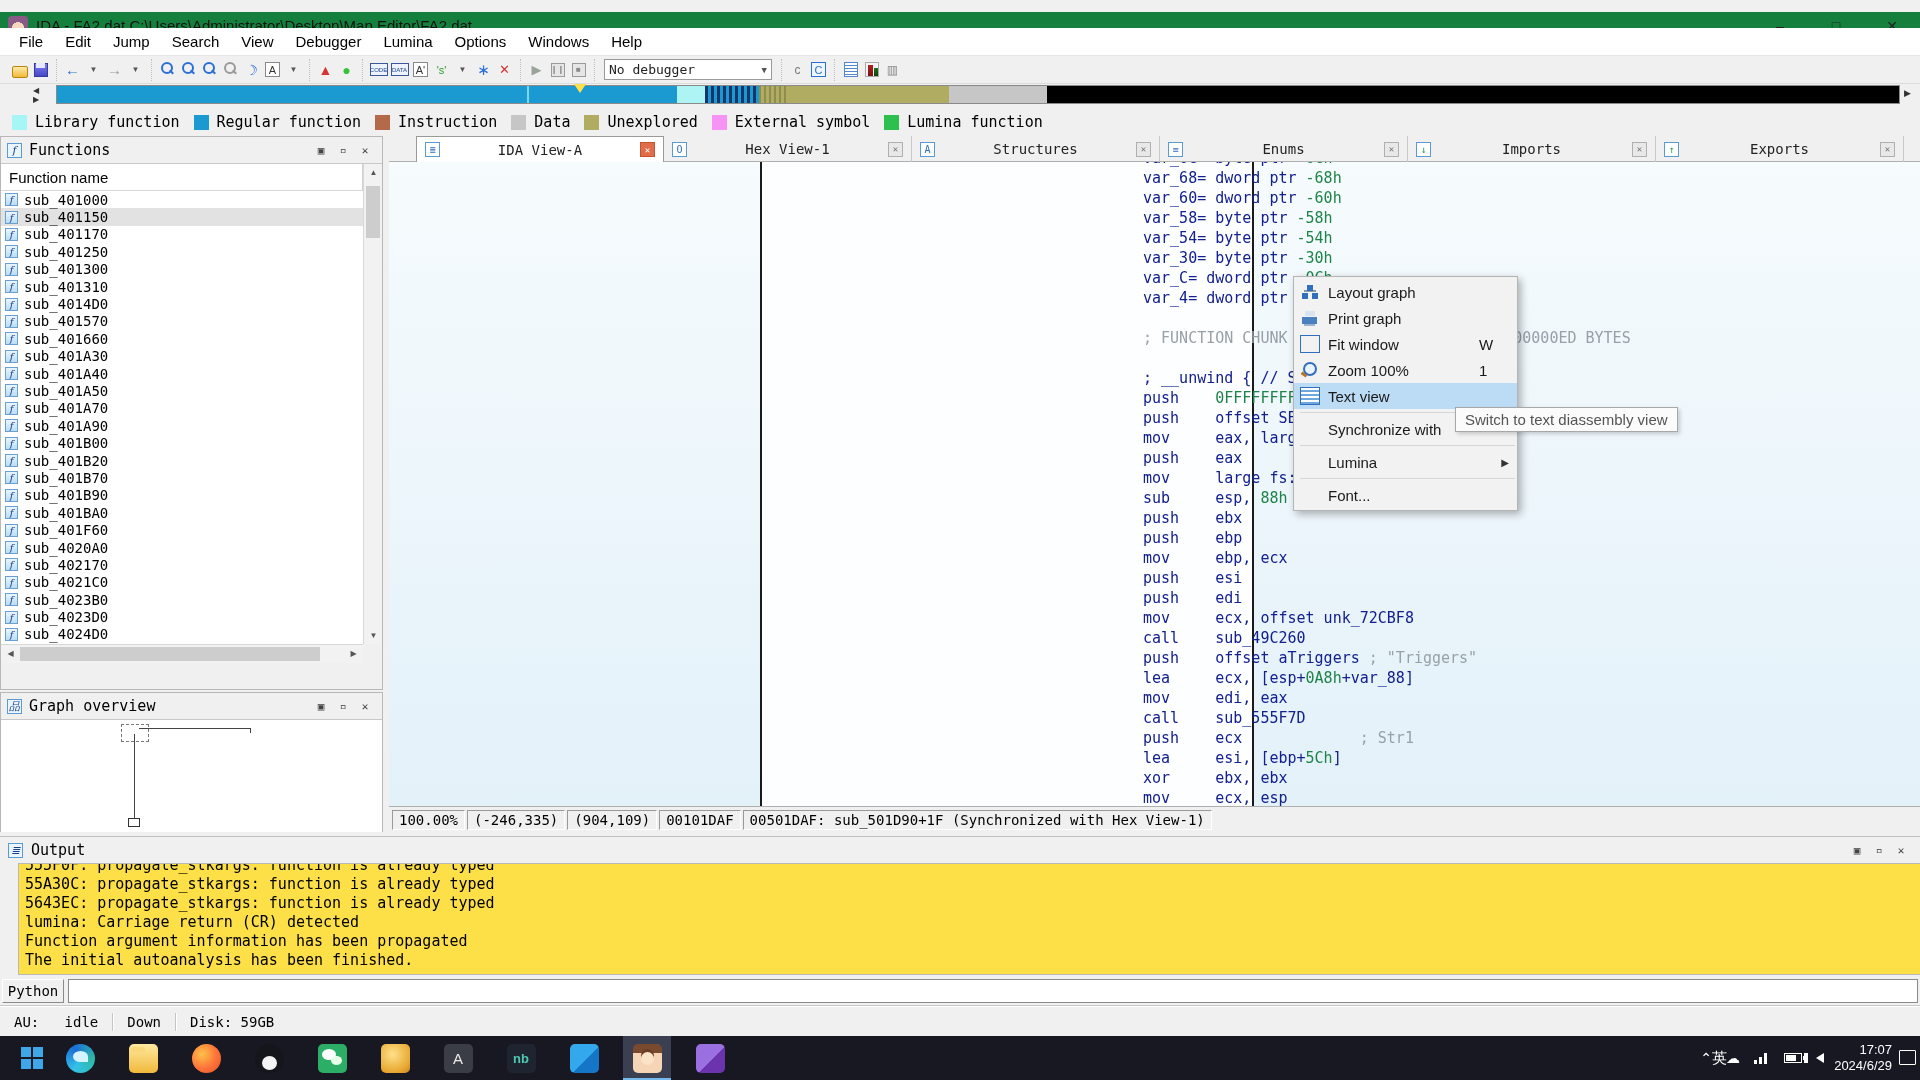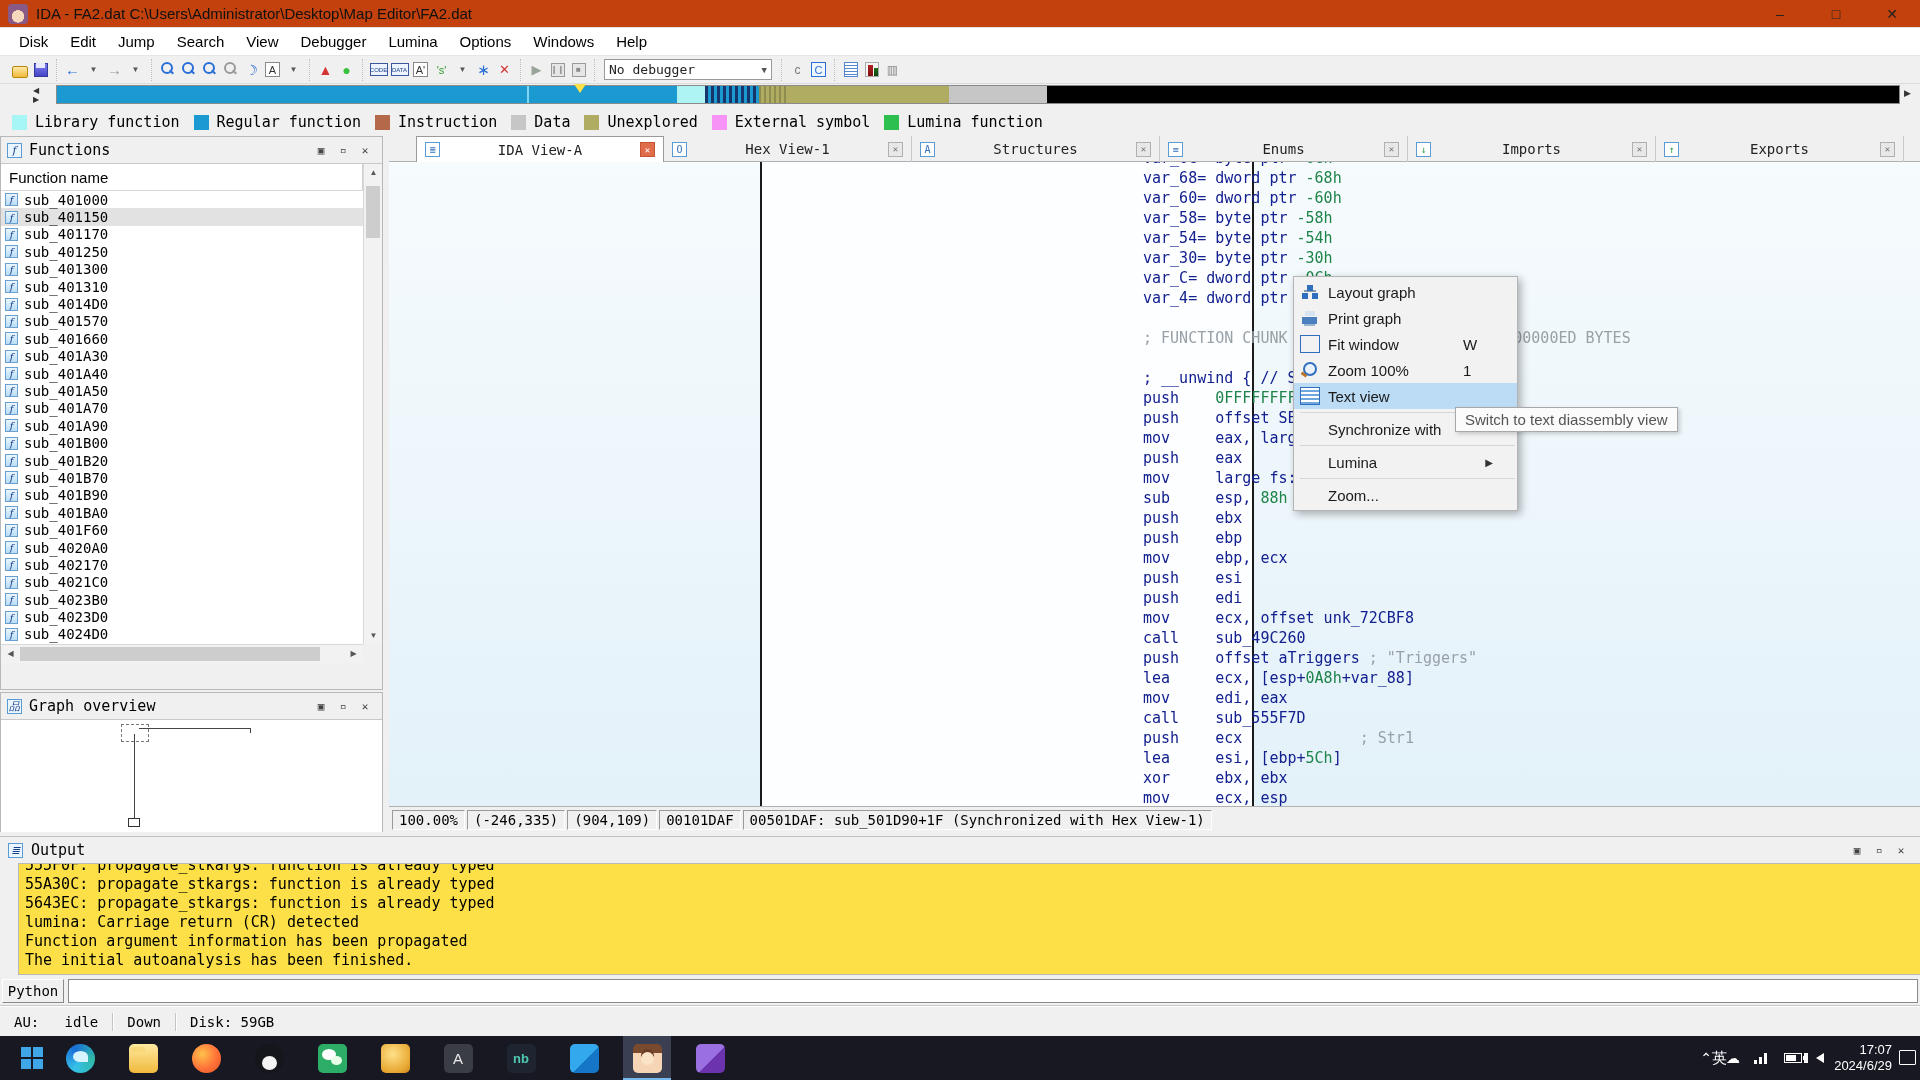--- a/index.html
+++ b/index.html
@@ -2,21 +2,21 @@
 <html><head>
 <meta charset="utf-8">
 <style>
   * { margin:0; padding:0; box-sizing:border-box; }
   html,body { width:1920px; height:1080px; overflow:hidden; background:#f0f0f0;
               font-family:"Liberation Sans", sans-serif; }
   .abs { position:absolute; }
   #stage { position:relative; width:1920px; height:1080px; background:#f0f0f0; }
 
   
-  #titlebar { left:0; top:0; width:1920px; height:28px; background:#c2410c; border-bottom:1px solid #e2e2e2; }
+  #titlebar { left:0; top:12px; width:1920px; height:28px; background:#15803d; border-bottom:1px solid #e2e2e2; }
   #app-icon { left:8px; top:4px; width:20px; height:20px; border-radius:4px;
               background:radial-gradient(circle at 50% 62%, #f6d9bd 0 38%, #8a5a86 40% 100%); }
   #title-text { left:36px; top:5px; font-size:15px; color:#111; white-space:pre; }
   .wbtn { top:0; width:56px; height:28px; text-align:center; line-height:28px; font-size:14px; color:#222; }
 
   
   #menubar { left:0; top:28px; width:1920px; height:28px; background:#ffffff; display:flex; align-items:center; padding-left:8px; border-bottom:1px solid #e6e6e6;}
   .menu-item { padding:4px 11px; font-size:15px; color:#000; }
 
   
@@ -93,21 +93,21 @@
   #node-box { position:absolute; left:371px; top:0px; width:494px; height:644px; background:#fdfeff; border-left:2px solid #1a1a1a; border-right:2px solid #1a1a1a; }
   #code { position:absolute; left:381px; top:-14px; font-family:"DejaVu Sans Mono",monospace; font-size:15px; line-height:20px; white-space:pre; }
   .cl { height:20px; }
   .cn { color:#13208f; } .cg { color:#1e8449; } .cc { color:#98a0a8; }
 
   #view-statusline { left:389px; top:806px; width:1531px; height:26px; background:#f0f0f0; border-top:1px solid #b0b0b0; display:flex; align-items:center; padding-left:3px; }
   .st-seg { border:1px solid; border-color:#9a9a9a #ffffff #ffffff #9a9a9a; background:#f0f0f0; padding:1px 6px; margin-right:2px; font-family:"DejaVu Sans Mono",monospace; font-size:14px; color:#000; white-space:pre; }
 
   
   #ctxmenu { left:1293px; top:276px; width:225px; background:#f2f2f2; border:1px solid #b4b4b4; box-shadow:3px 3px 8px rgba(0,0,0,.3); padding:2px 0; }
-  .mi { height:26px; display:flex; align-items:center; padding:0 24px 0 6px; font-size:15px; color:#1a1a1a; }
+  .mi { height:26px; display:flex; align-items:center; padding:0 8px 0 6px; font-size:15px; color:#1a1a1a; }
   .mi.sel { background:#bcdcf5; }
   .mi .micon { width:20px; height:18px; margin-right:8px; flex:0 0 20px; background-repeat:no-repeat; }
   .mi .mlabel { flex:1; }
   .mi .mshort { width:30px; text-align:left; color:#1a1a1a; }
   .mi .msub { color:#333; font-size:10px; }
   .msep { height:1px; background:#d6d6d6; margin:3px 2px 3px 6px; }
   .mi-layout { background-image:linear-gradient(#2f6fbe,#2f6fbe),linear-gradient(#2f6fbe,#2f6fbe),linear-gradient(#2f6fbe,#2f6fbe),linear-gradient(#8899aa,#8899aa);
     background-position:7px 2px,2px 10px,12px 10px,4px 7px; background-size:6px 6px,6px 6px,6px 6px,12px 2px; }
   .mi-print { background-image:linear-gradient(#4a7fc0,#4a7fc0),linear-gradient(#d8e4f0,#d8e4f0),linear-gradient(#9ab4d0,#9ab4d0);
     background-position:2px 8px,5px 2px,4px 14px; background-size:15px 7px,10px 5px,11px 3px; }
@@ -184,21 +184,21 @@
 
   <div class="abs" id="titlebar">
     <div class="abs" id="app-icon"></div>
     <div class="abs" id="title-text">IDA - FA2.dat C:\Users\Administrator\Desktop\Map Editor\FA2.dat</div>
     <div class="abs wbtn" style="left:1752px">–</div>
     <div class="abs wbtn" style="left:1808px">□</div>
     <div class="abs wbtn" style="left:1864px">✕</div>
   </div>
 
   <div class="abs" id="menubar">
-      <div class="menu-item">Disk</div>
+      <div class="menu-item">File</div>
       <div class="menu-item">Edit</div>
       <div class="menu-item">Jump</div>
       <div class="menu-item">Search</div>
       <div class="menu-item">View</div>
       <div class="menu-item">Debugger</div>
       <div class="menu-item">Lumina</div>
       <div class="menu-item">Options</div>
       <div class="menu-item">Windows</div>
       <div class="menu-item">Help</div>
     </div>
@@ -508,21 +508,21 @@
       </div>
       <div class="msep"></div>
       <div class="mi">
         <span class="micon"></span>
         <span class="mlabel">Lumina</span>
         <span class="msub">▶</span>
       </div>
       <div class="msep"></div>
       <div class="mi">
         <span class="micon"></span>
-        <span class="mlabel">Zoom...</span>
+        <span class="mlabel">Font...</span>
       </div>
     </div>
 
   <div class="abs" id="tooltip">Switch to text diassembly view</div>
 
   <div class="abs" id="taskbar">
     <div class="tslot" style="left:8px">
         <span class="ic-win"></span>
       </div>
     <div id="apps"></div>

